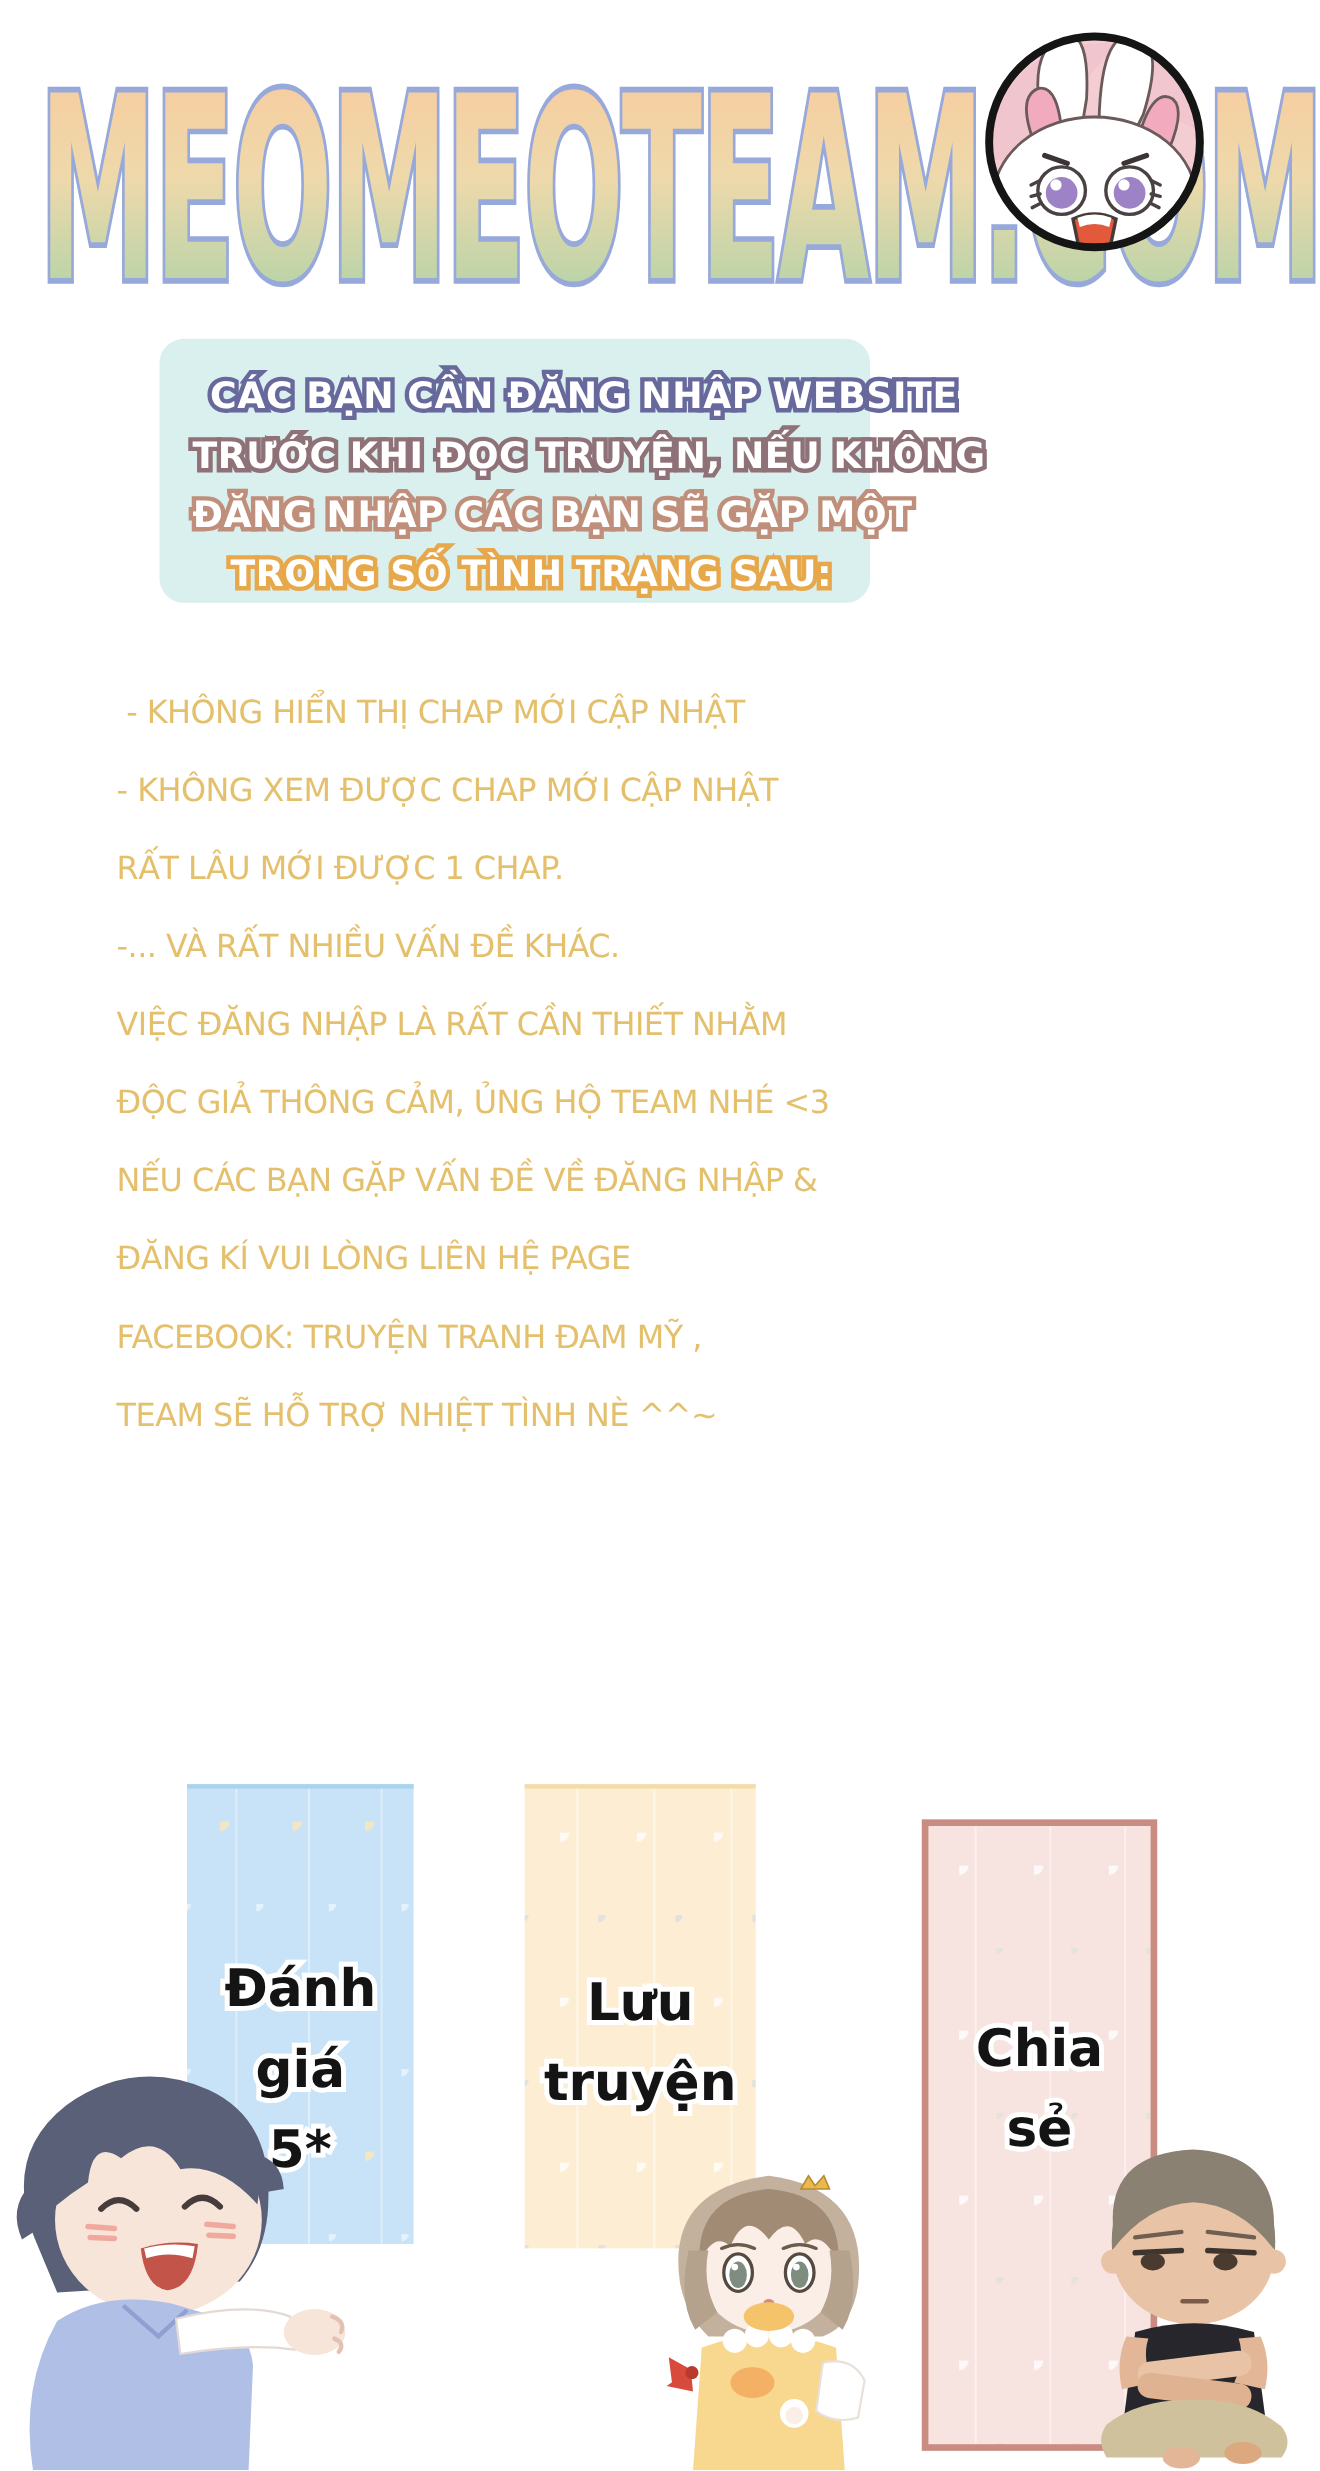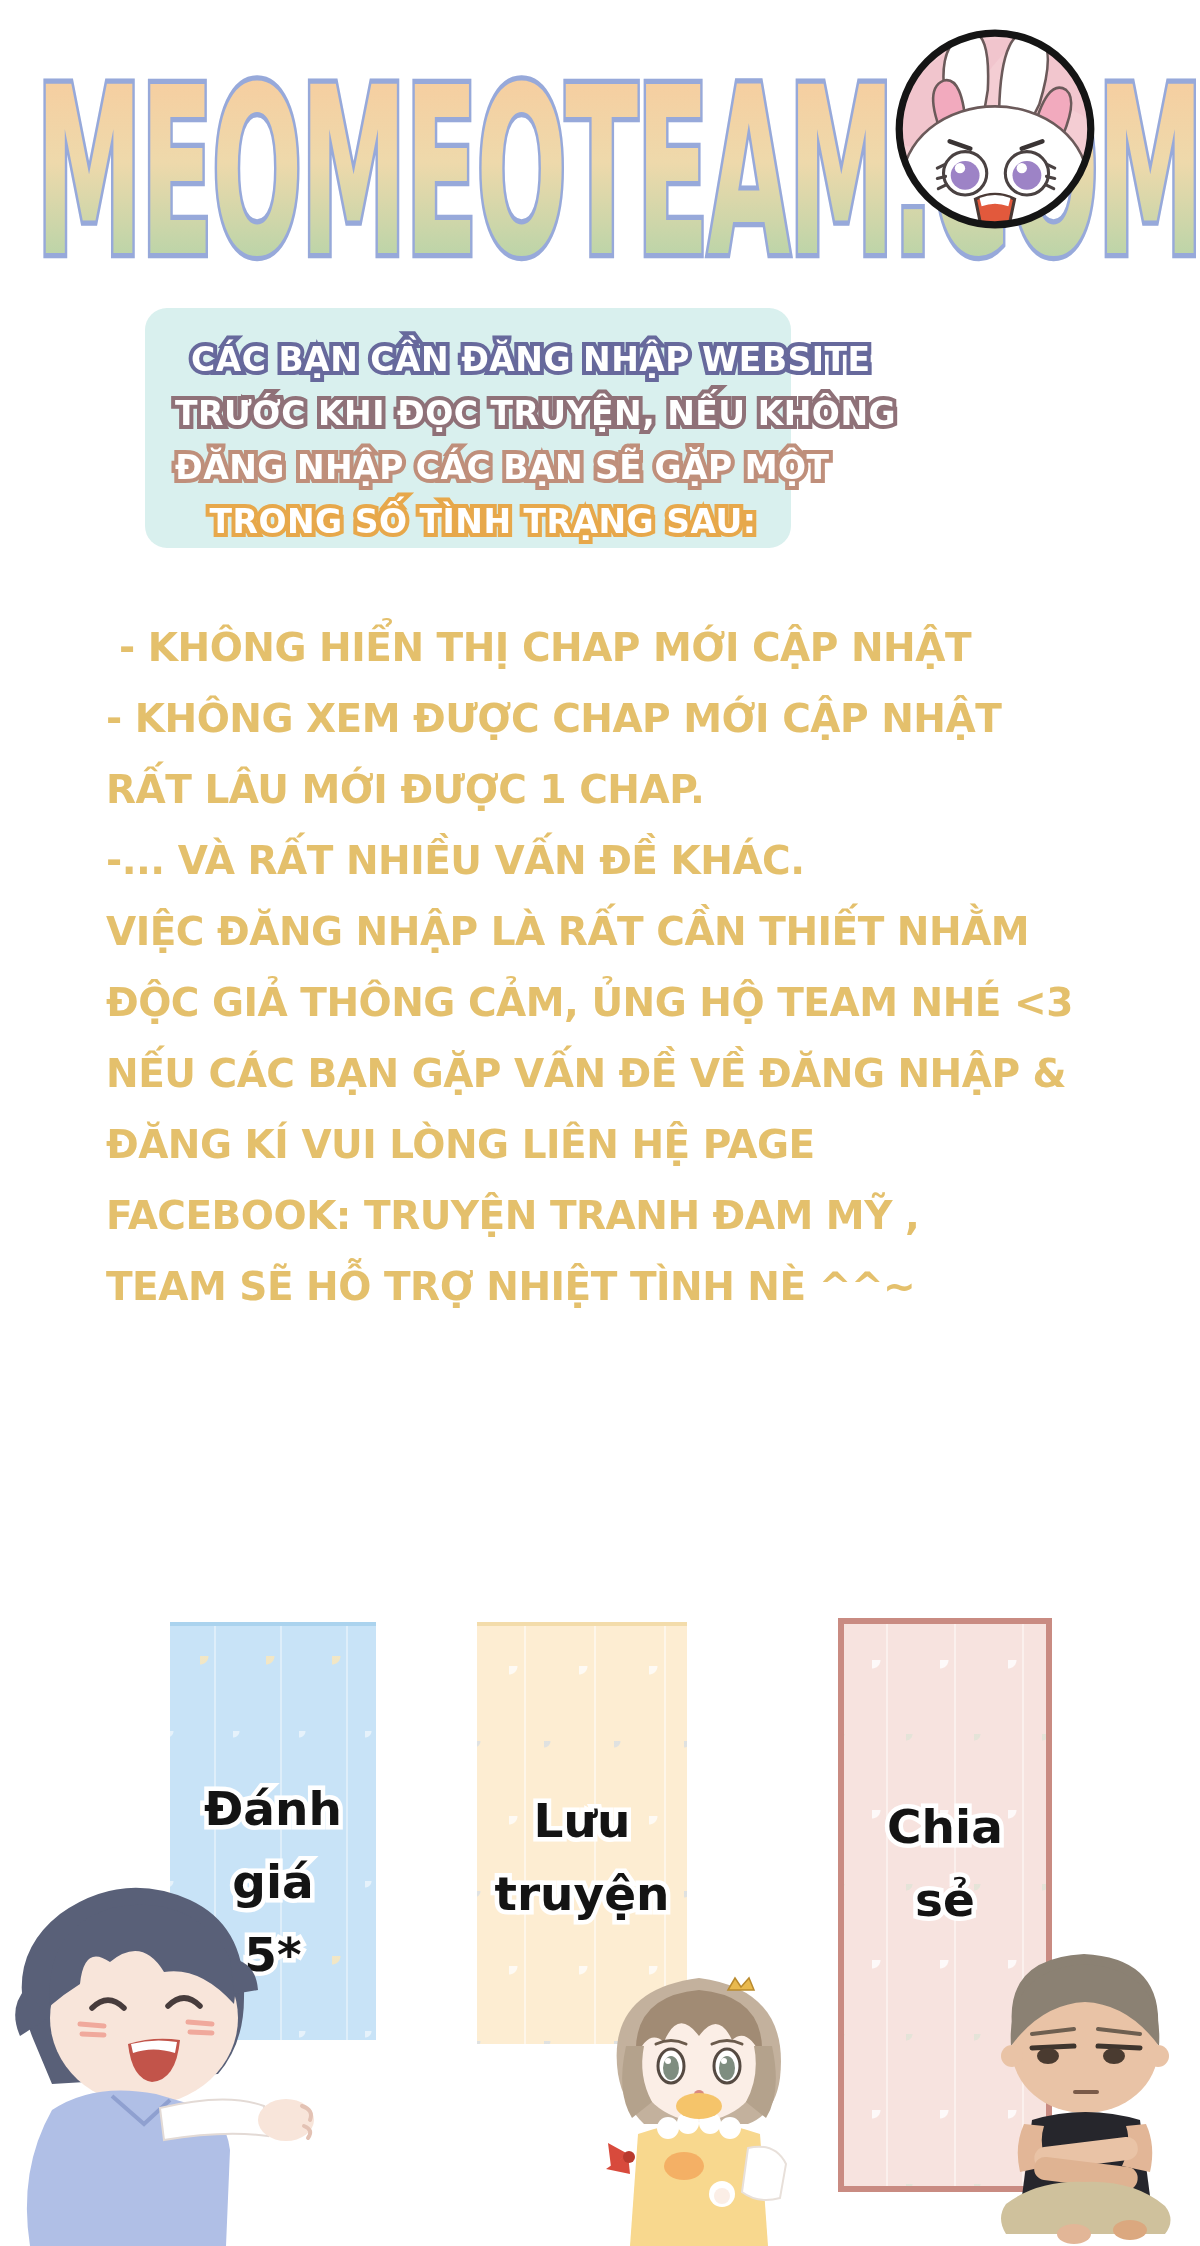--- a/index.html
+++ b/index.html
@@ -46,21 +46,21 @@
     white-space:nowrap; letter-spacing:0.5px;
   }
   .nline-1 { --sc:#67699c; margin-left:16px; }
   .nline-2 { --sc:#8f7178; }
   .nline-3 { --sc:#bf8f7b; }
   .nline-4 { --sc:#e7a84b; }
 
   
   .body-text { position:absolute; left:106px; top:612px; z-index:1; }
   .bline {
-    font-weight:bold; font-size:39px; line-height:71px;
+    font-weight:normal; font-size:29px; line-height:71px;
     color:#e4c06c; white-space:pre; letter-spacing:-0.5px;
   }
 
   
   .card { position:absolute; box-sizing:border-box; z-index:1; }
   .card-1 {
     left:170px; top:1622px; width:206px; height:418px;
     background-color:#c8e3f7; border-top:4px solid #abd3ee;
     background-image:
       radial-gradient(circle 9px at 0 0, rgba(244,230,194,0.95) 8px, transparent 9px),
@@ -73,21 +73,21 @@
     left:477px; top:1622px; width:210px; height:422px;
     background-color:#fdedd2; border-top:4px solid #f3dcab;
     background-image:
       radial-gradient(circle 9px at 0 0, rgba(255,255,255,0.75) 8px, transparent 9px),
       radial-gradient(circle 7px at 0 0, rgba(200,216,236,0.55) 6px, transparent 7px),
       linear-gradient(90deg, rgba(255,255,255,0.5) 2px, transparent 2px);
     background-size:70px 150px, 70px 150px, 70px 100%;
     background-position:32px 40px, 67px 115px, 47px 0;
   }
   .card-3 {
-    left:838px; top:1618px; width:214px; height:574px;
+    left:838px; top:1654px; width:214px; height:574px;
     background-color:#f7e3df; border:6px solid #c98b82;
     background-image:
       radial-gradient(circle 9px at 0 0, rgba(255,255,255,0.8) 8px, transparent 9px),
       radial-gradient(circle 7px at 0 0, rgba(216,228,212,0.6) 6px, transparent 7px),
       linear-gradient(90deg, rgba(255,255,255,0.45) 2px, transparent 2px);
     background-size:68px 150px, 68px 150px, 68px 100%;
     background-position:28px 36px, 62px 110px, 42px 0;
   }
   .card-label {
     font-weight:bold; color:#141414; text-align:center;

